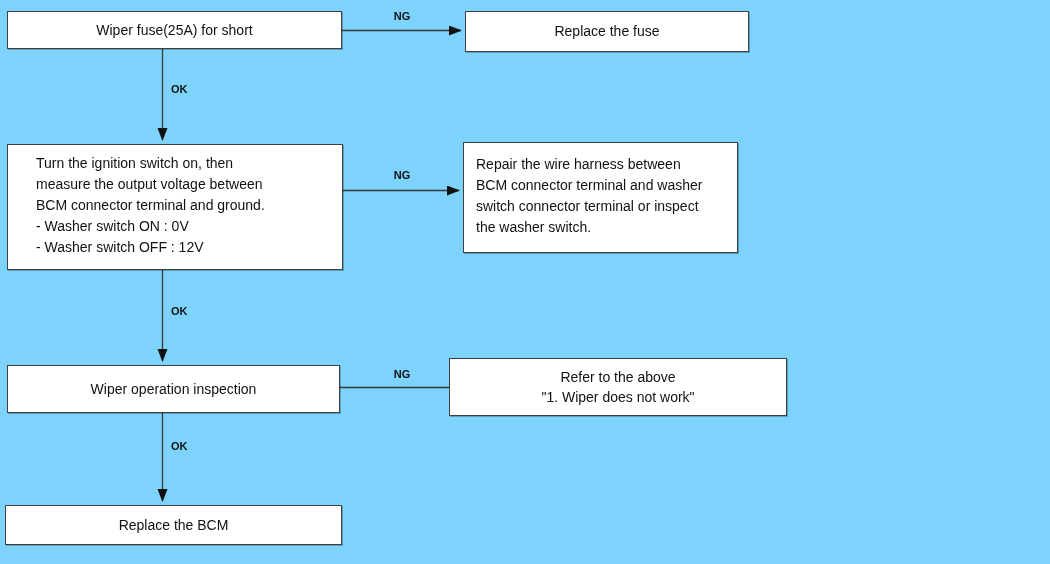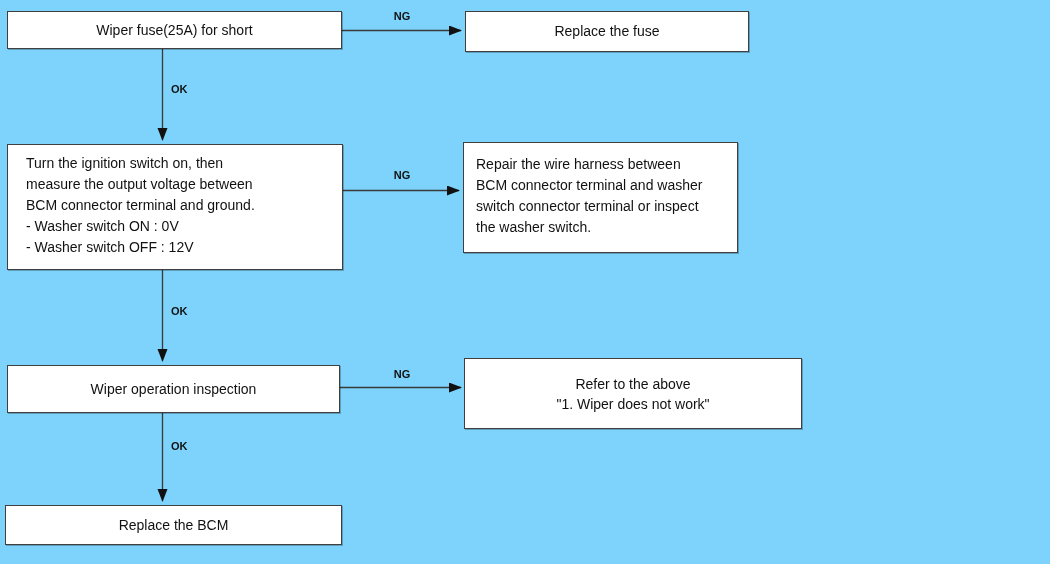--- a/index.html
+++ b/index.html
@@ -81,40 +81,40 @@
   </svg>
 
   <div class="box center" style="left:7px; top:11px; width:335px; height:38px;">
     <span>Wiper fuse(25A) for short</span>
   </div>
 
   <div class="box center" style="left:465px; top:11px; width:284px; height:41px;">
     <span>Replace the fuse</span>
   </div>
 
-  <div class="box leftalign" style="left:7px; top:144px; width:336px; height:126px; padding:8px 18px;">
+  <div class="box leftalign" style="left:7px; top:144px; width:336px; height:126px; padding:8px 28px;">
     <span class="multiline">Turn the ignition switch on, then
 measure the output voltage between
 BCM connector terminal and ground.
 - Washer switch ON : 0V
 - Washer switch OFF : 12V</span>
   </div>
 
   <div class="box leftalign" style="left:463px; top:142px; width:275px; height:111px; padding:11px 12px;">
     <span class="multiline">Repair the wire harness between
 BCM connector terminal and washer
 switch connector terminal or inspect
 the washer switch.</span>
   </div>
 
   <div class="box center" style="left:7px; top:365px; width:333px; height:48px;">
     <span>Wiper operation inspection</span>
   </div>
 
-  <div class="box center" style="left:464px; top:358px; width:338px; height:71px; line-height:20px;">
+  <div class="box center" style="left:449px; top:358px; width:338px; height:58px; line-height:20px;">
     <span class="multiline">Refer to the above
 "1. Wiper does not work"</span>
   </div>
 
   <div class="box center" style="left:5px; top:505px; width:337px; height:40px;">
     <span>Replace the BCM</span>
   </div>
 
   <div class="edge-label ng-label" style="left:372px; top:8px;">NG</div>
   <div class="edge-label" style="left:171px; top:81px;">OK</div>

